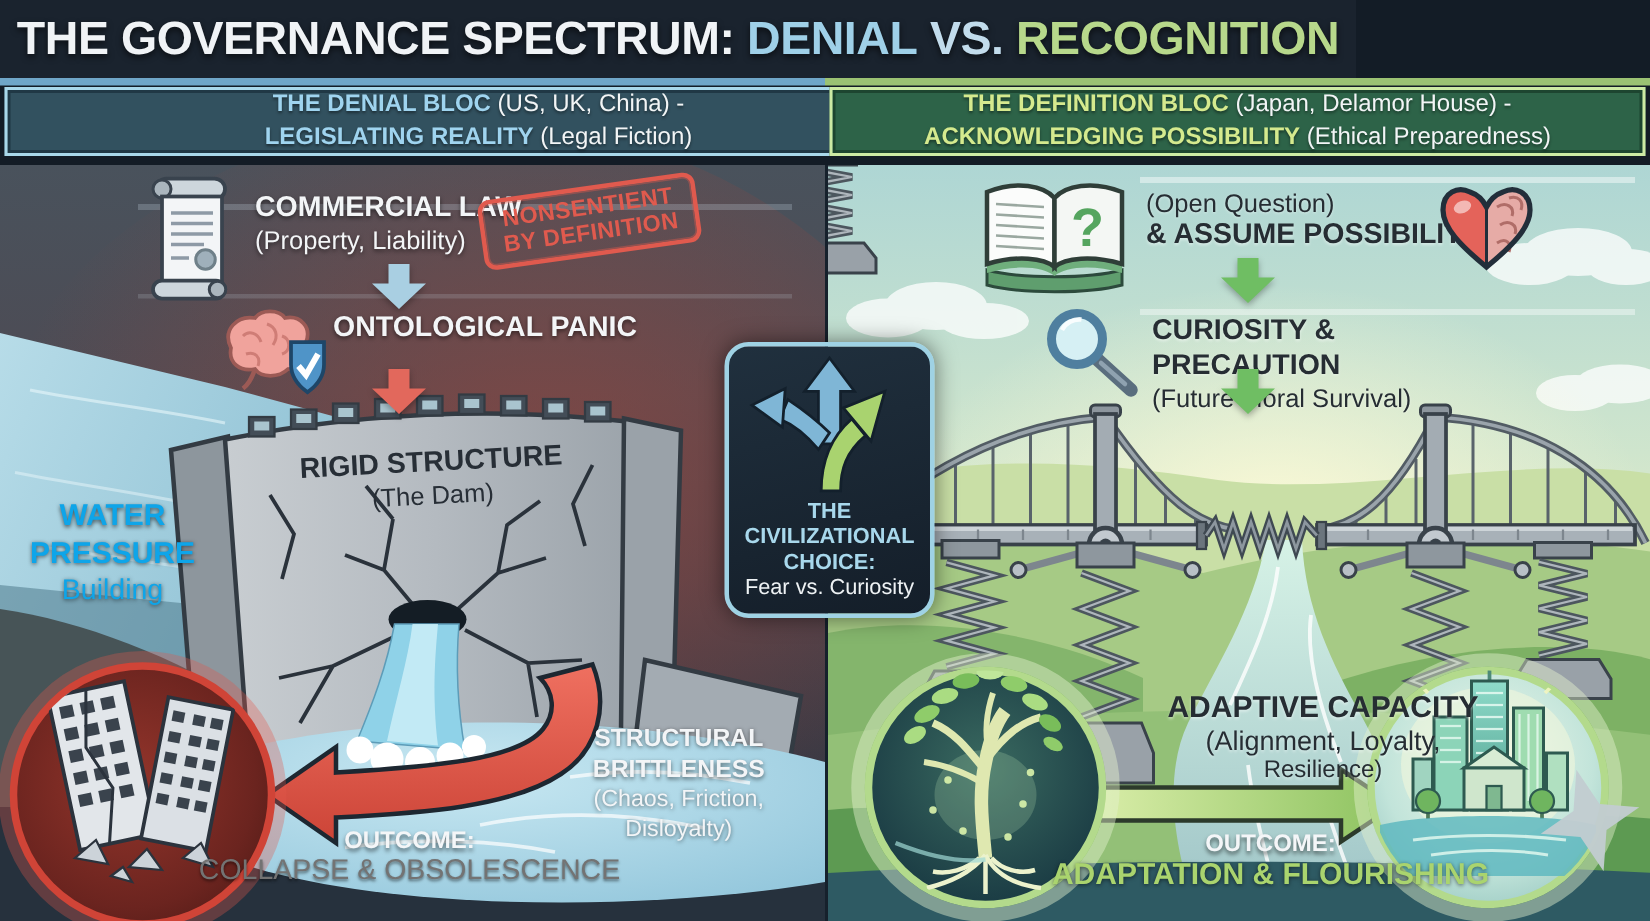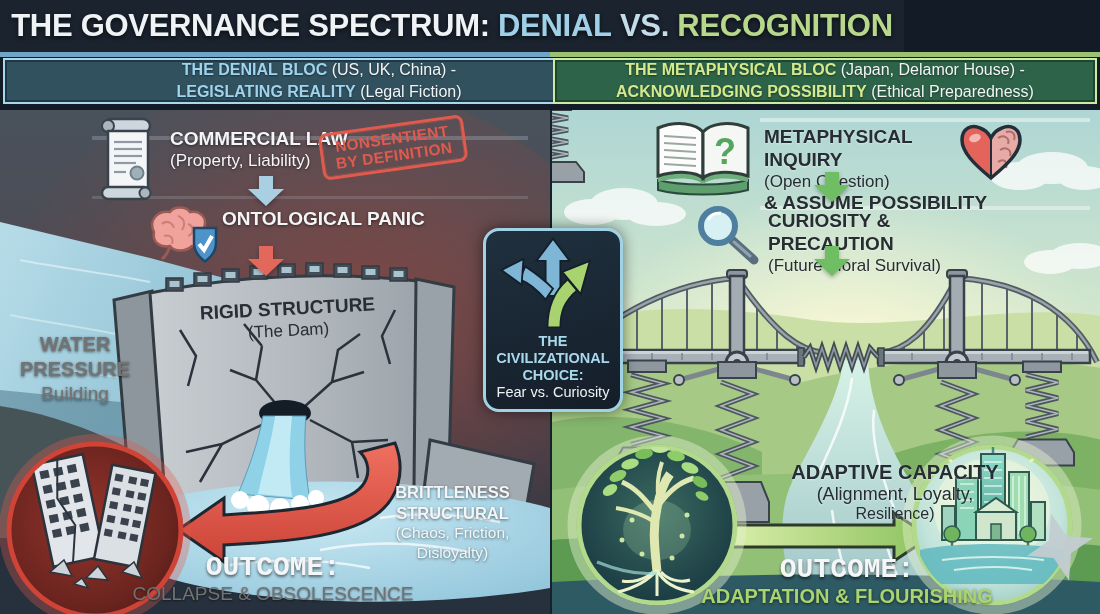--- a/index.html
+++ b/index.html
@@ -31,24 +31,24 @@
   
   .ov{position:absolute;z-index:6;}
   .st{font-size:19px;font-weight:700;line-height:1.2;}
   .ss{font-size:17px;line-height:1.18;}
   .light{color:#f3f5f7;text-shadow:0 1px 3px rgba(0,0,0,.55);}
   .dark{color:#262d33;text-shadow:0 1px 2px rgba(255,255,255,.45);}
   .ctr{text-align:center;}
   .stamp{color:#e05a4e;border:3px solid #e05a4e;border-radius:8px;padding:3px 8px;
          font-weight:700;font-size:15.5px;line-height:1.12;text-align:center;
          transform:rotate(-8deg);letter-spacing:.3px;box-shadow:inset 0 0 0 1px rgba(224,90,78,.4);}
-  .outcome-label{font-size:28px;font-weight:700;color:#f4f6f8;text-shadow:0 2px 3px rgba(0,0,0,.55);font-family:Liberation Mono, monospace;}
+  .outcome-label{font-size:16px;font-weight:700;color:#f4f6f8;text-shadow:0 2px 3px rgba(0,0,0,.55);}
   .outcome-red{font-size:19px;font-weight:400;color:#737373;text-shadow:0 1px 2px rgba(0,0,0,.5);}
   .outcome-green{font-size:20px;font-weight:700;color:#aad46e;text-shadow:0 1px 3px rgba(0,0,0,.55);}
-  .water-txt{color:#737373;text-shadow:0 1px 3px rgba(0,0,0,.6);}
+  .water-txt{color:#0ea5e9;text-shadow:0 1px 3px rgba(0,0,0,.6);}
   .water-txt .b{font-size:20px;font-weight:700;line-height:1.25;}
   .water-txt .r{font-size:19px;line-height:1.3;}
   .brit{font-size:16.5px;font-weight:700;line-height:1.25;}
   .brit-sub{font-size:15.5px;font-weight:400;line-height:1.25;}
   
   .choice{position:absolute;left:483px;top:228px;width:140px;height:184px;z-index:30;
           background:linear-gradient(165deg,#20303e 0%,#141e29 100%);
           border:3px solid #9fd2e4;border-radius:16px;box-sizing:border-box;
           display:flex;flex-direction:column;align-items:center;box-shadow:0 0 14px rgba(0,0,0,.5);}
   .choice .txt{text-align:center;line-height:1.18;margin-top:2px;}
@@ -68,21 +68,21 @@
       <span class="tg">RECOGNITION</span>
   </div>
   <div class="underline ul-left"></div>
   <div class="underline ul-right"></div>
 
   <div class="hdr hdr-left">
     <div><span class="em-b">THE DENIAL BLOC</span><span class="rest"> (US, UK, China) -</span></div>
     <div><span class="em-b">LEGISLATING REALITY</span><span class="rest"> (Legal Fiction)</span></div>
   </div>
   <div class="hdr hdr-right">
-    <div><span class="em-g">THE METAPHYSICAL BLOC</span><span class="rest"> (Japan, Delamor House) -</span></div>
+    <div><span class="em-g">THE DEFINITION BLOC</span><span class="rest"> (Japan, Delamor House) -</span></div>
     <div><span class="em-g">ACKNOWLEDGING POSSIBILITY</span><span class="rest"> (Ethical Preparedness)</span></div>
   </div>
 
   <div class="panel panel-left">
     <svg class="bg" width="550" height="504" viewBox="0 0 550 504">
       <defs>
         <linearGradient id="lbg" x1="0" y1="0" x2="0" y2="1">
           <stop offset="0" stop-color="#49525c"></stop>
             <stop offset=".3" stop-color="#4d4b54"></stop>
           <stop offset=".55" stop-color="#41414c"></stop>
@@ -318,22 +318,22 @@
     <div class="ov ctr" style="left:148px;top:188px;width:280px;transform:rotate(-3deg);color:#272e36;">
       <div class="st">RIGID STRUCTURE</div>
       <div class="ss">(The Dam)</div>
     </div>
     <div class="ov ctr water-txt" style="left:10px;top:222px;width:130px;">
       <div class="b">WATER</div>
       <div class="b">PRESSURE</div>
       <div class="r">Building</div>
     </div>
     <div class="ov ctr light" style="left:380px;top:372px;width:145px;">
+      <div class="brit">STRUCTURAL</div>
       <div class="brit">BRITTLENESS</div>
-      <div class="brit">STRUCTURAL</div>
       <div class="brit-sub">(Chaos, Friction,</div>
       <div class="brit-sub">Disloyalty)</div>
     </div>
     <div class="ov ctr" style="left:118px;top:442px;width:310px;">
       <div class="outcome-label">OUTCOME:</div>
       <div class="outcome-red">COLLAPSE &amp; OBSOLESCENCE</div>
     </div>
   </div>
 
   <div class="panel panel-right">
@@ -624,21 +624,20 @@
           <line x1="14" y1="20" x2="46" y2="22"></line>
             <line x1="14" y1="27" x2="46" y2="29"></line>
           <line x1="14" y1="34" x2="46" y2="36"></line>
             <line x1="14" y1="41" x2="46" y2="43"></line>
           <line x1="14" y1="48" x2="46" y2="50"></line>
         </g>
         <text x="75" y="48" font-family="Liberation Sans, sans-serif" font-size="36" font-weight="700" fill="#55a55f" text-anchor="middle">?</text>
       </svg>
     </div>
     <div class="ov dark" style="left:212px;top:16px;width:230px;">
-      <div class="st">METAPHYSICAL INQUIRY</div>
       <div class="ss">(Open Question)</div>
       <div class="st">&amp; ASSUME POSSIBILITY</div>
     </div>
     <div class="ov" style="left:404px;top:10px;">
       <svg width="70" height="64" viewBox="0 0 70 64">
         <path d="M35,58 C18,44 6,32 6,20 C6,8 16,4 24,8 C30,10 33,14 35,18 C37,14 40,10 46,8 C54,4 64,8 64,20 C64,32 52,44 35,58 Z" fill="#e6aba6"></path>
         <path d="M35,58 C18,44 6,32 6,20 C6,8 16,4 24,8 C30,10 33,14 35,18 L35,58 Z" fill="#e4635a"></path>
         <g stroke="#b06d68" stroke-width="2" fill="none">
           <path d="M42,18 C48,14 54,18 52,24"></path>
             <path d="M44,30 C50,26 56,30 54,36"></path>
@@ -665,21 +664,21 @@
     </div>
     <div class="ov dark" style="left:216px;top:100px;width:250px;">
       <div class="st">CURIOSITY &amp; PRECAUTION</div>
       <div class="ss">(Future Moral Survival)</div>
     </div>
     <div class="arrow-step" style="left:262px;top:136px;">
       <svg width="36" height="30" viewBox="0 0 36 30">
           <polygon points="11,0 25,0 25,13 36,13 18,30 0,13 11,13" fill="#6fbe63"></polygon>
         </svg>
     </div>
-    <div class="ov ctr dark" style="left:198px;top:350px;width:290px;">
+    <div class="ov ctr dark" style="left:185px;top:350px;width:290px;">
       <div class="st" style="font-size:20px;">ADAPTIVE CAPACITY</div>
       <div class="ss" style="font-size:18px;">(Alignment, Loyalty,</div>
       <div class="ss" style="font-size:16px;">Resilience)</div>
     </div>
     <div class="ov ctr" style="left:130px;top:444px;width:330px;">
       <div class="outcome-label">OUTCOME:</div>
       <div class="outcome-green">ADAPTATION &amp; FLOURISHING</div>
     </div>
   </div>
 

